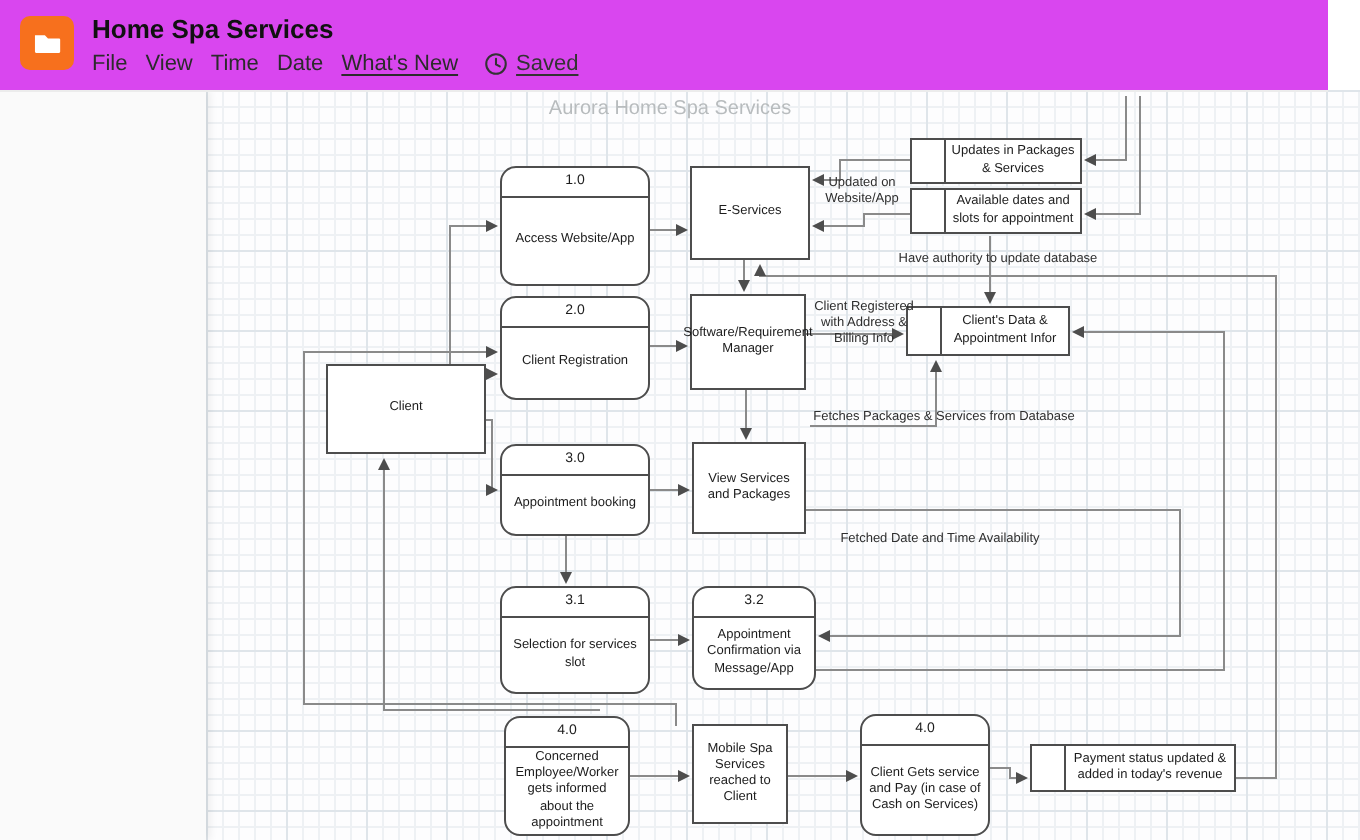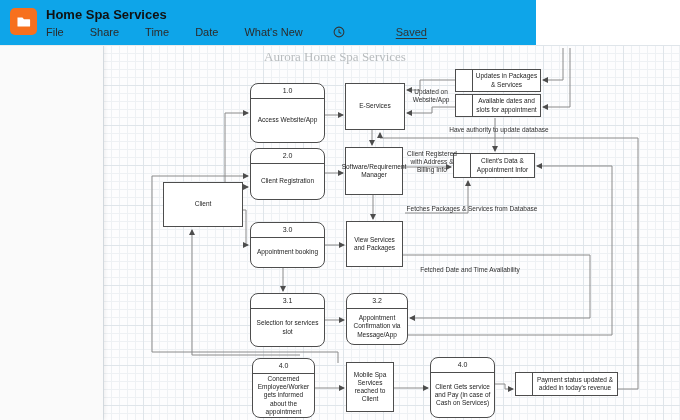--- a/index.html
+++ b/index.html
@@ -1,43 +1,43 @@
 <!DOCTYPE html>
 <html><head>
 <meta charset="utf-8">
 <style>
   html,body{margin:0;padding:0;}
   body{width:680px;height:420px;overflow:hidden;position:relative;
        font-family:"Liberation Sans",sans-serif;background:#fff;}
 
   
-  .app-header{position:absolute;left:0;top:0;width:536px;height:45px;background:#0ea5e9;
+  .app-header{position:absolute;left:0;top:0;width:664px;height:45px;background:#d946ef;
               z-index:50;border-bottom:1px solid #ececec;}
   .logo{position:absolute;left:10px;top:8px;width:27px;height:27px;border-radius:5px;
         display:flex;align-items:center;justify-content:center;}
   .doc-title{position:absolute;left:46px;top:7px;font-size:13px;font-weight:700;color:#111;}
-  .menu-row{position:absolute;left:46px;top:26px;display:flex;align-items:flex-start;gap:26px;
+  .menu-row{position:absolute;left:46px;top:26px;display:flex;align-items:flex-start;gap:9px;
             font-size:11px;color:#2b2b2b;}
   .menu-item{cursor:default;}
-  .menu-item.underln{text-underline-offset:2px;}
+  .menu-item.underln{text-decoration:underline;text-underline-offset:2px;}
   .saved-wrap{display:flex;align-items:center;gap:4px;margin-left:4px;color:#333;}
-  .saved-wrap span{text-decoration:underline;text-underline-offset:2px;margin-left:47px;}
+  .saved-wrap span{text-decoration:underline;text-underline-offset:2px;}
 
   
   .left-panel{position:absolute;left:0;top:45px;width:103px;height:375px;background:#fafafa;
               z-index:10;box-shadow:2px 0 4px rgba(0,0,0,.07);}
   .canvas-grid{position:absolute;left:103px;top:45px;width:577px;height:375px;background-color:#fdfdfe;
       background-image:
         linear-gradient(#dfe5ea 1px, transparent 1px),
         linear-gradient(90deg,#dfe5ea 1px, transparent 1px),
         linear-gradient(#eef1f4 1px, transparent 1px),
         linear-gradient(90deg,#eef1f4 1px, transparent 1px);
       background-size:40px 40px,40px 40px,8px 8px,8px 8px;z-index:1;}
   .canvas-title{position:absolute;left:335px;top:49px;transform:translateX(-50%);
-      font-size:13px;color:#b8bcbe;z-index:2;white-space:nowrap;font-family:Liberation Serif, serif;}
+      font-size:10px;color:#b8bcbe;z-index:2;white-space:nowrap;}
 
   svg.connectors{position:absolute;left:0;top:0;width:680px;height:420px;z-index:3;}
   svg.connectors polyline{fill:none;stroke:#8a8a8a;stroke-width:1;}
 
   #nodes-layer{position:absolute;left:0;top:0;width:680px;height:420px;z-index:4;pointer-events:none;}
   .node{position:absolute;background:#fff;border:1px solid #4d4d4d;box-sizing:border-box;
         font-size:6.5px;color:#1c1c1c;text-align:center;display:flex;flex-direction:column;
         pointer-events:auto;}
   .node .body{flex:1;display:flex;align-items:center;justify-content:center;
               padding:1px 2px;line-height:1.25;}
@@ -54,21 +54,21 @@
 
 <div class="app-header">
   <div class="logo" id="logo-box" style="background: rgb(247, 112, 29);">
     <svg width="17" height="17" viewBox="0 0 24 24">
       <path fill="#ffffff" d="M3.5 6.5h7l2.2 2.3H20.5a.8.8 0 0 1 .8.8v8.6a.8.8 0 0 1-.8.8H4.3a.8.8 0 0 1-.8-.8z"></path>
     </svg>
   </div>
   <div class="doc-title">Home Spa Services</div>
   <div class="menu-row">
     <span class="menu-item">File</span>
-    <span class="menu-item">Share</span>
+    <span class="menu-item">View</span>
     <span class="menu-item">Time</span>
     <span class="menu-item">Date</span>
     <span class="menu-item underln">What's New</span>
     <span class="saved-wrap">
       <svg width="12" height="12" viewBox="0 0 14 14">
         <circle cx="7" cy="7" r="5.7" fill="none" stroke="#333" stroke-width="1.2"></circle>
         <path d="M7 4v3.2l2.2 1.2" fill="none" stroke="#333" stroke-width="1.2" stroke-linecap="round"></path>
       </svg>
       <span>Saved</span>
     </span>

